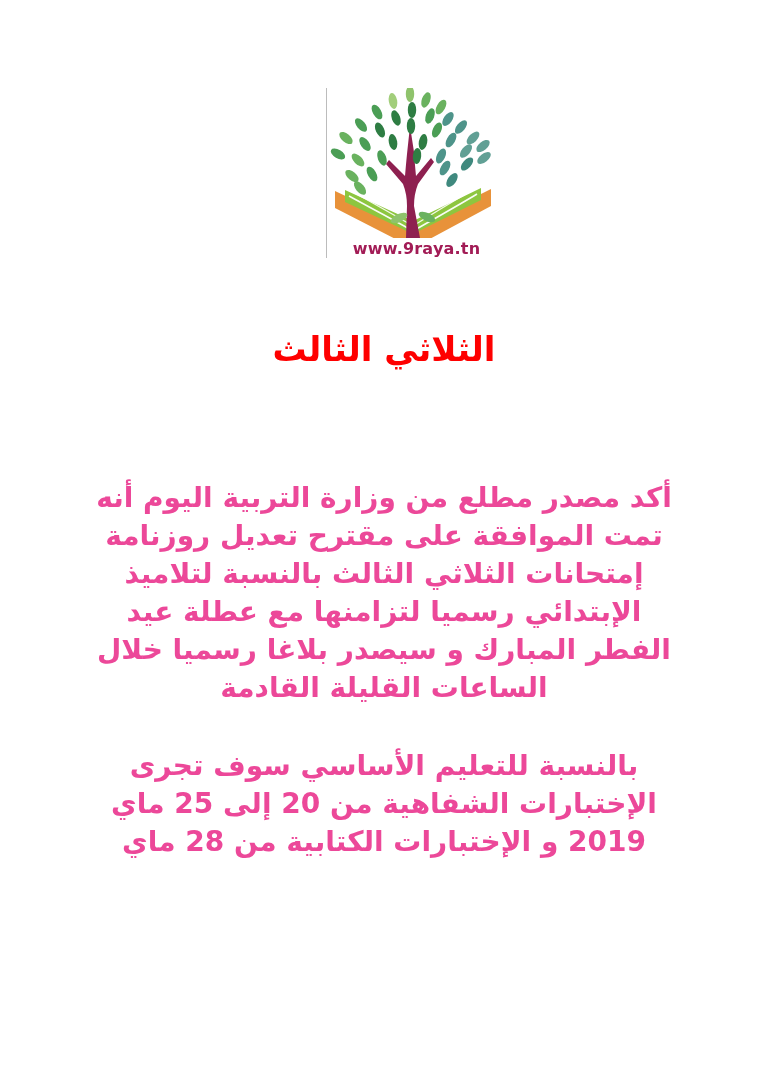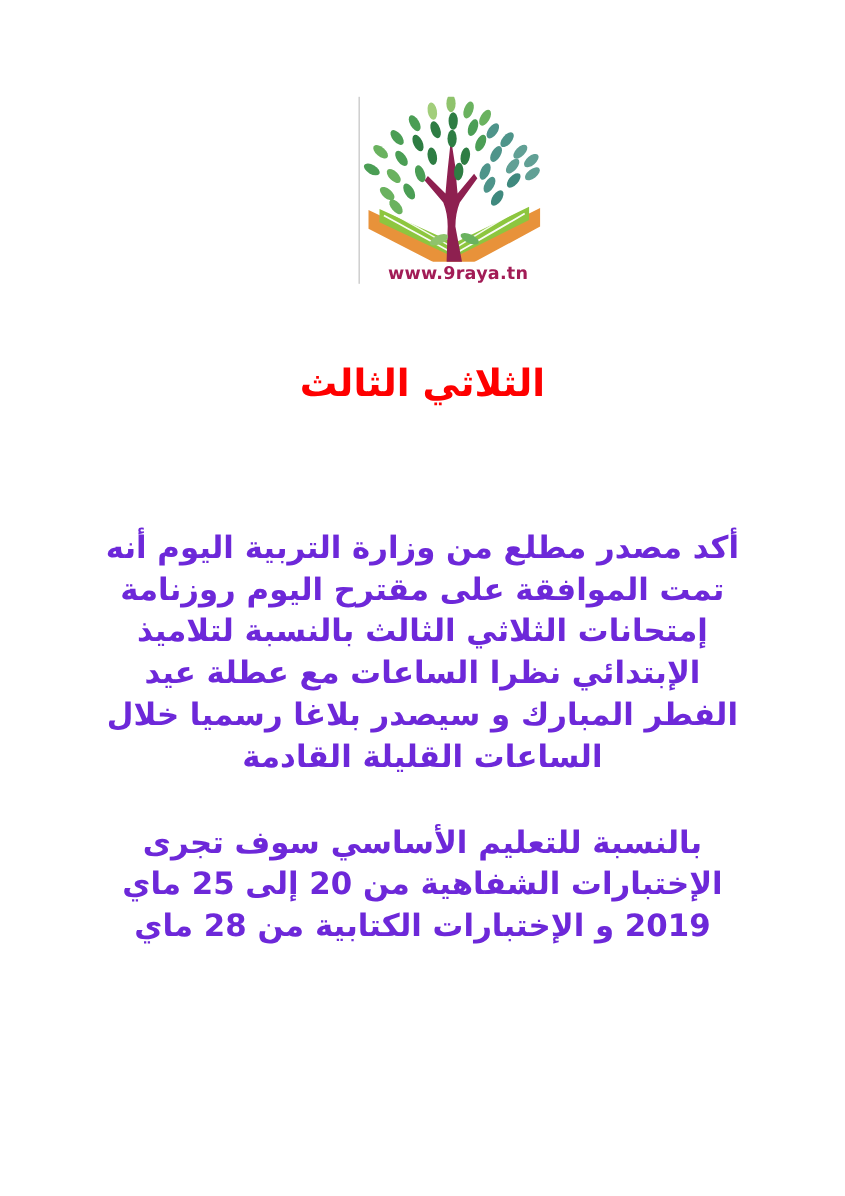--- a/index.html
+++ b/index.html
@@ -36,21 +36,21 @@
     color: #fe0000;
     font-size: 34px;
     font-weight: bold;
     line-height: 47px;
     text-align: center;
     direction: rtl;
   }
   .headline .hl { display: block; white-space: nowrap; }
   .article {
     position: absolute; left: 84px; top: 479px; width: 600px;
-    color: #6d28d9;
+    color: #ec4899;
     font-size: 28px;
     font-weight: bold;
     line-height: 38px;
     text-align: center;
     direction: rtl;
   }
   .para { margin: 0; }
   .para + .para { margin-top: 40px; }
   .para .bl { display: block; white-space: nowrap; }
 </style>
@@ -114,23 +114,23 @@
     <div class="logo-url">www.9raya.tn</div>
   </div>
 
   <h1 class="headline" dir="rtl" lang="ar">
     <span class="hl">الثلاثي الثالث</span>
   </h1>
 
   <div class="article" dir="rtl" lang="ar">
     <p class="para">
       <span class="bl">أكد مصدر مطلع من وزارة التربية اليوم أنه</span>
-      <span class="bl">تمت الموافقة على مقترح اليوم روزنامة</span>
+      <span class="bl">تمت الموافقة على مقترح تعديل روزنامة</span>
       <span class="bl">إمتحانات الثلاثي الثالث بالنسبة لتلاميذ</span>
-      <span class="bl">الإبتدائي نظرا الساعات مع عطلة عيد</span>
+      <span class="bl">الإبتدائي رسميا لتزامنها مع عطلة عيد</span>
       <span class="bl">الفطر المبارك و سيصدر بلاغا رسميا خلال</span>
       <span class="bl">الساعات القليلة القادمة</span>
     </p>
     <p class="para">
       <span class="bl">بالنسبة للتعليم الأساسي سوف تجرى</span>
       <span class="bl">الإختبارات الشفاهية من 20 إلى 25 ماي</span>
       <span class="bl">2019 و الإختبارات الكتابية من 28 ماي</span>
     </p>
   </div>
 

